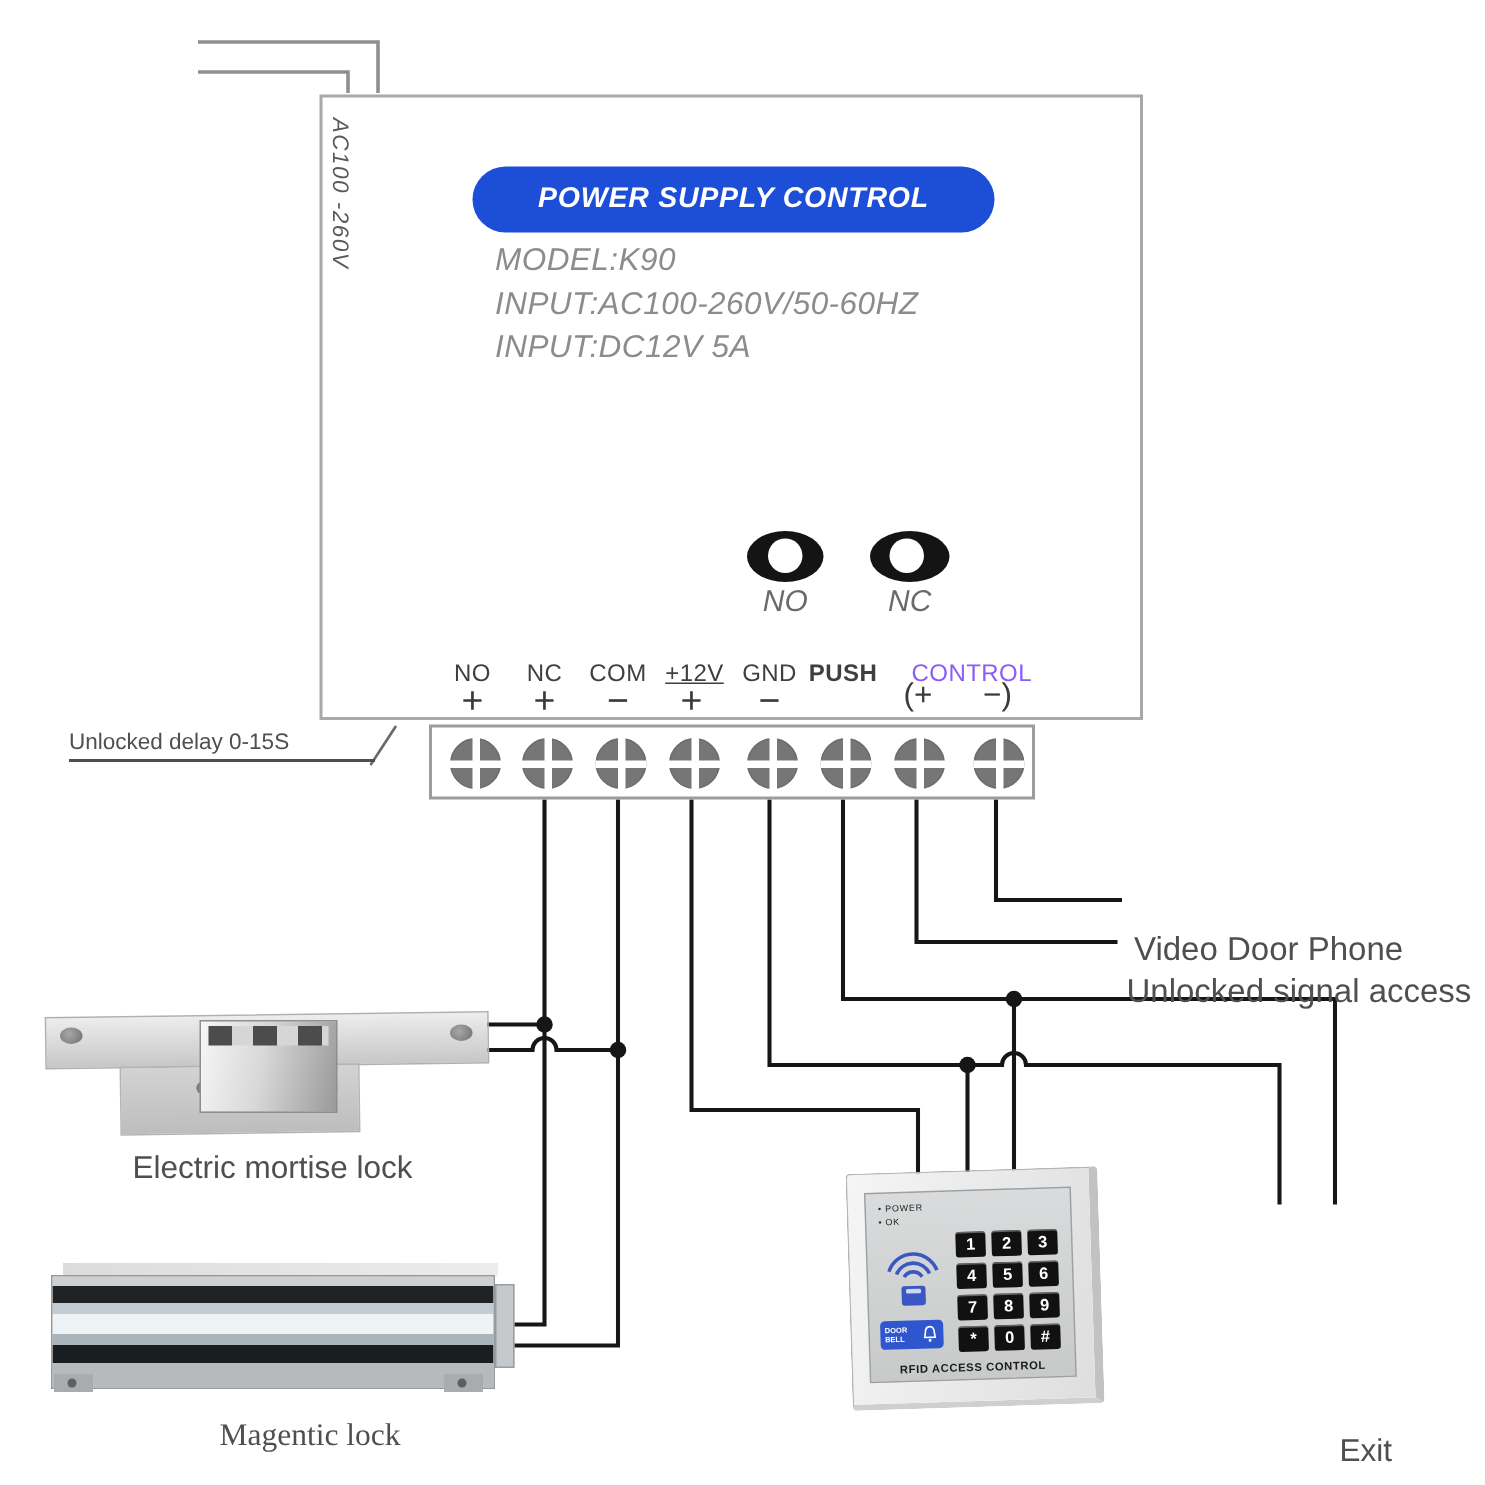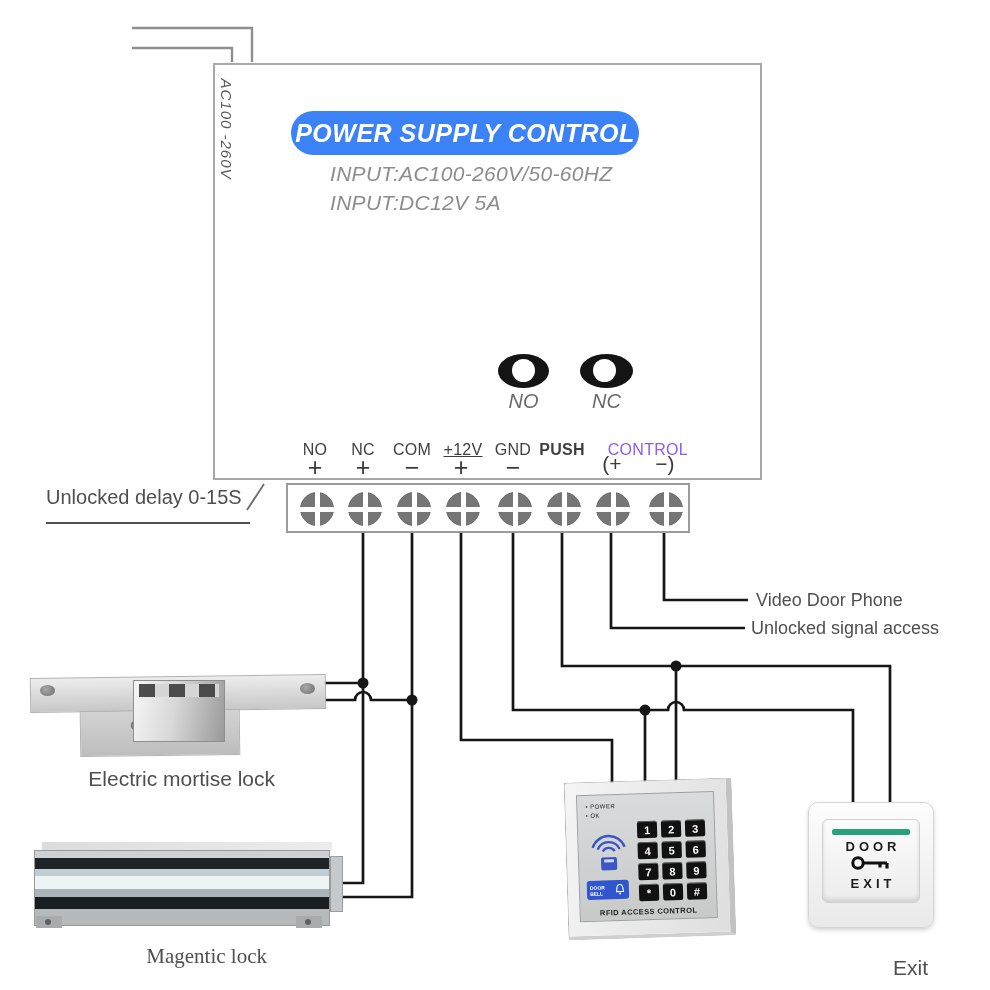--- a/index.html
+++ b/index.html
@@ -5,45 +5,45 @@
   html,body{margin:0;padding:0;background:#fff;}
   .stage{position:relative;width:990px;height:990px;background:#fff;overflow:hidden;
          font-family:"Liberation Sans",sans-serif;color:#4f4f4f;}
   .abs{position:absolute;}
   svg.wiring{position:absolute;left:0;top:0;}
 
   
   .psu-box{left:213px;top:63px;width:549px;height:417px;background:#fff;border:2px solid #a8a8a8;box-sizing:border-box;}
   .ac-label{left:165px;top:119px;width:120px;height:20px;transform:rotate(90deg);
             font-style:italic;font-size:15px;letter-spacing:1px;color:#5a5a5a;text-align:center;}
-  .title-pill{left:291px;top:111px;width:348px;height:44px;background:#3b82f6;border-radius:22px;
+  .title-pill{left:315px;top:111px;width:348px;height:44px;background:#1d4ed8;border-radius:22px;
               display:flex;align-items:center;justify-content:center;color:#fff;
-              font-style:italic;font-weight:bold;font-size:25px;letter-spacing:.5px;white-space:nowrap;}
+              font-style:italic;font-weight:bold;font-size:19px;letter-spacing:.5px;white-space:nowrap;}
   .specs{left:330px;top:159px;font-style:italic;font-size:21px;line-height:29px;color:#8c8c8c;letter-spacing:.3px;}
 
   
   .jumper{background:#141414;border-radius:50%;}
   .jumper .hole{position:absolute;width:23px;height:23px;background:#fff;border-radius:50%;top:5px;}
   .jumper-label{font-style:italic;font-size:20px;color:#6a6a6a;text-align:center;}
 
   
   .tlabel{top:441px;width:70px;text-align:center;font-size:16px;color:#3f3f3f;letter-spacing:.3px;}
   .tsign{top:453px;width:70px;text-align:center;font-size:25px;font-weight:400;color:#3a3a3a;}
   .ctrl-label{top:441px;width:100px;text-align:right;font-size:16px;color:#8b5cf6;letter-spacing:.3px;}
   .ctrl-sign{top:452px;width:60px;text-align:center;font-size:21px;color:#3a3a3a;}
 
   
   .strip{left:286px;top:483px;width:404px;height:50px;background:#fff;border:2px solid #9c9c9c;box-sizing:border-box;}
   .screw{position:absolute;top:7px;width:34px;height:34px;border-radius:50%;background:#767676;border:1px solid #6b6b6b;box-sizing:border-box;}
   .screw::before{content:"";position:absolute;left:50%;top:-1px;width:5px;height:34px;margin-left:-2.5px;background:#fff;}
   .screw::after{content:"";position:absolute;top:50%;left:-1px;height:5px;width:34px;margin-top:-2.5px;background:#fff;}
 
-  .delay-note{left:46px;top:486px;width:204px;font-size:20px;color:#4f4f4f;
-              border-bottom:2px solid #4f4f4f;padding-bottom:13px;}
-  .wire-note{font-size:18px;color:#4f4f4f;white-space:nowrap;}
+  .delay-note{left:46px;top:486px;width:204px;font-size:15px;color:#4f4f4f;
+              border-bottom:2px solid #4f4f4f;padding-bottom:3px;}
+  .wire-note{font-size:22px;color:#4f4f4f;white-space:nowrap;margin-top:30px;}
   .dev-label{font-size:21px;color:#4f4f4f;text-align:right;}
 
   
   .mortise{left:28px;top:672px;width:300px;height:92px;}
   .mortise .plate{position:absolute;left:2px;top:4px;width:296px;height:35px;transform:rotate(-0.8deg);
                   background:linear-gradient(180deg,#ededed,#c7c7c7);border:1px solid #b0b0b0;box-sizing:border-box;}
   .mortise .hole{position:absolute;width:15px;height:11px;border-radius:50%;
                  background:radial-gradient(circle at 40% 40%,#a8a8a8,#6e6e6e);}
   .mortise .body{position:absolute;left:52px;top:38px;width:160px;height:46px;transform:rotate(-0.8deg);
                  background:linear-gradient(180deg,#d3d3d3,#bdbdbd);border:1px solid #b3b3b3;box-sizing:border-box;}
@@ -121,20 +121,21 @@
       <circle cx="645" cy="710" r="5.5"></circle>
       <circle cx="676" cy="666" r="5.5"></circle>
     </g>
     <path d="M247 510 L264 484" stroke="#6a6a6a" stroke-width="1.8" fill="none"></path>
   </svg>
 
   <div class="abs psu-box"></div>
   <div class="abs ac-label">AC100 -260V</div>
   <div class="abs title-pill">POWER SUPPLY CONTROL</div>
   <div class="abs specs">
+    <div>MODEL:K90</div>
     <div>INPUT:AC100-260V/50-60HZ</div>
     <div>INPUT:DC12V 5A</div>
   </div>
 
   <div class="abs jumper" style="left:498px;top:354px;width:51px;height:34px;">
     <div class="hole" style="left:14px;"></div>
   </div>
   <div class="abs jumper" style="left:580px;top:354px;width:53px;height:34px;">
     <div class="hole" style="left:13px;"></div>
   </div>
@@ -230,26 +231,15 @@
         <div class="key">8</div>
         <div class="key">9</div>
         <div class="key">*</div>
         <div class="key">0</div>
         <div class="key">#</div>
       </div>
       <div class="rfid-text">RFID ACCESS CONTROL</div>
     </div>
   </div>
 
-  <div class="abs exit">
-    <div class="btn">
-      <div class="greenbar"></div>
-      <div class="word">DOOR</div>
-      <svg width="44" height="18">
-        <circle cx="9" cy="9" r="5.2" fill="none" stroke="#111" stroke-width="3"></circle>
-        <path d="M14.5 9 H38 M31 9 V13.5 M38 9 V14.5" stroke="#111" stroke-width="3.2" fill="none"></path>
-      </svg>
-      <div class="word">EXIT</div>
-    </div>
-  </div>
   <div class="abs dev-label" style="left:818px;top:956px;width:110px;">Exit</div>
 
 </div>
 
 </body></html>

